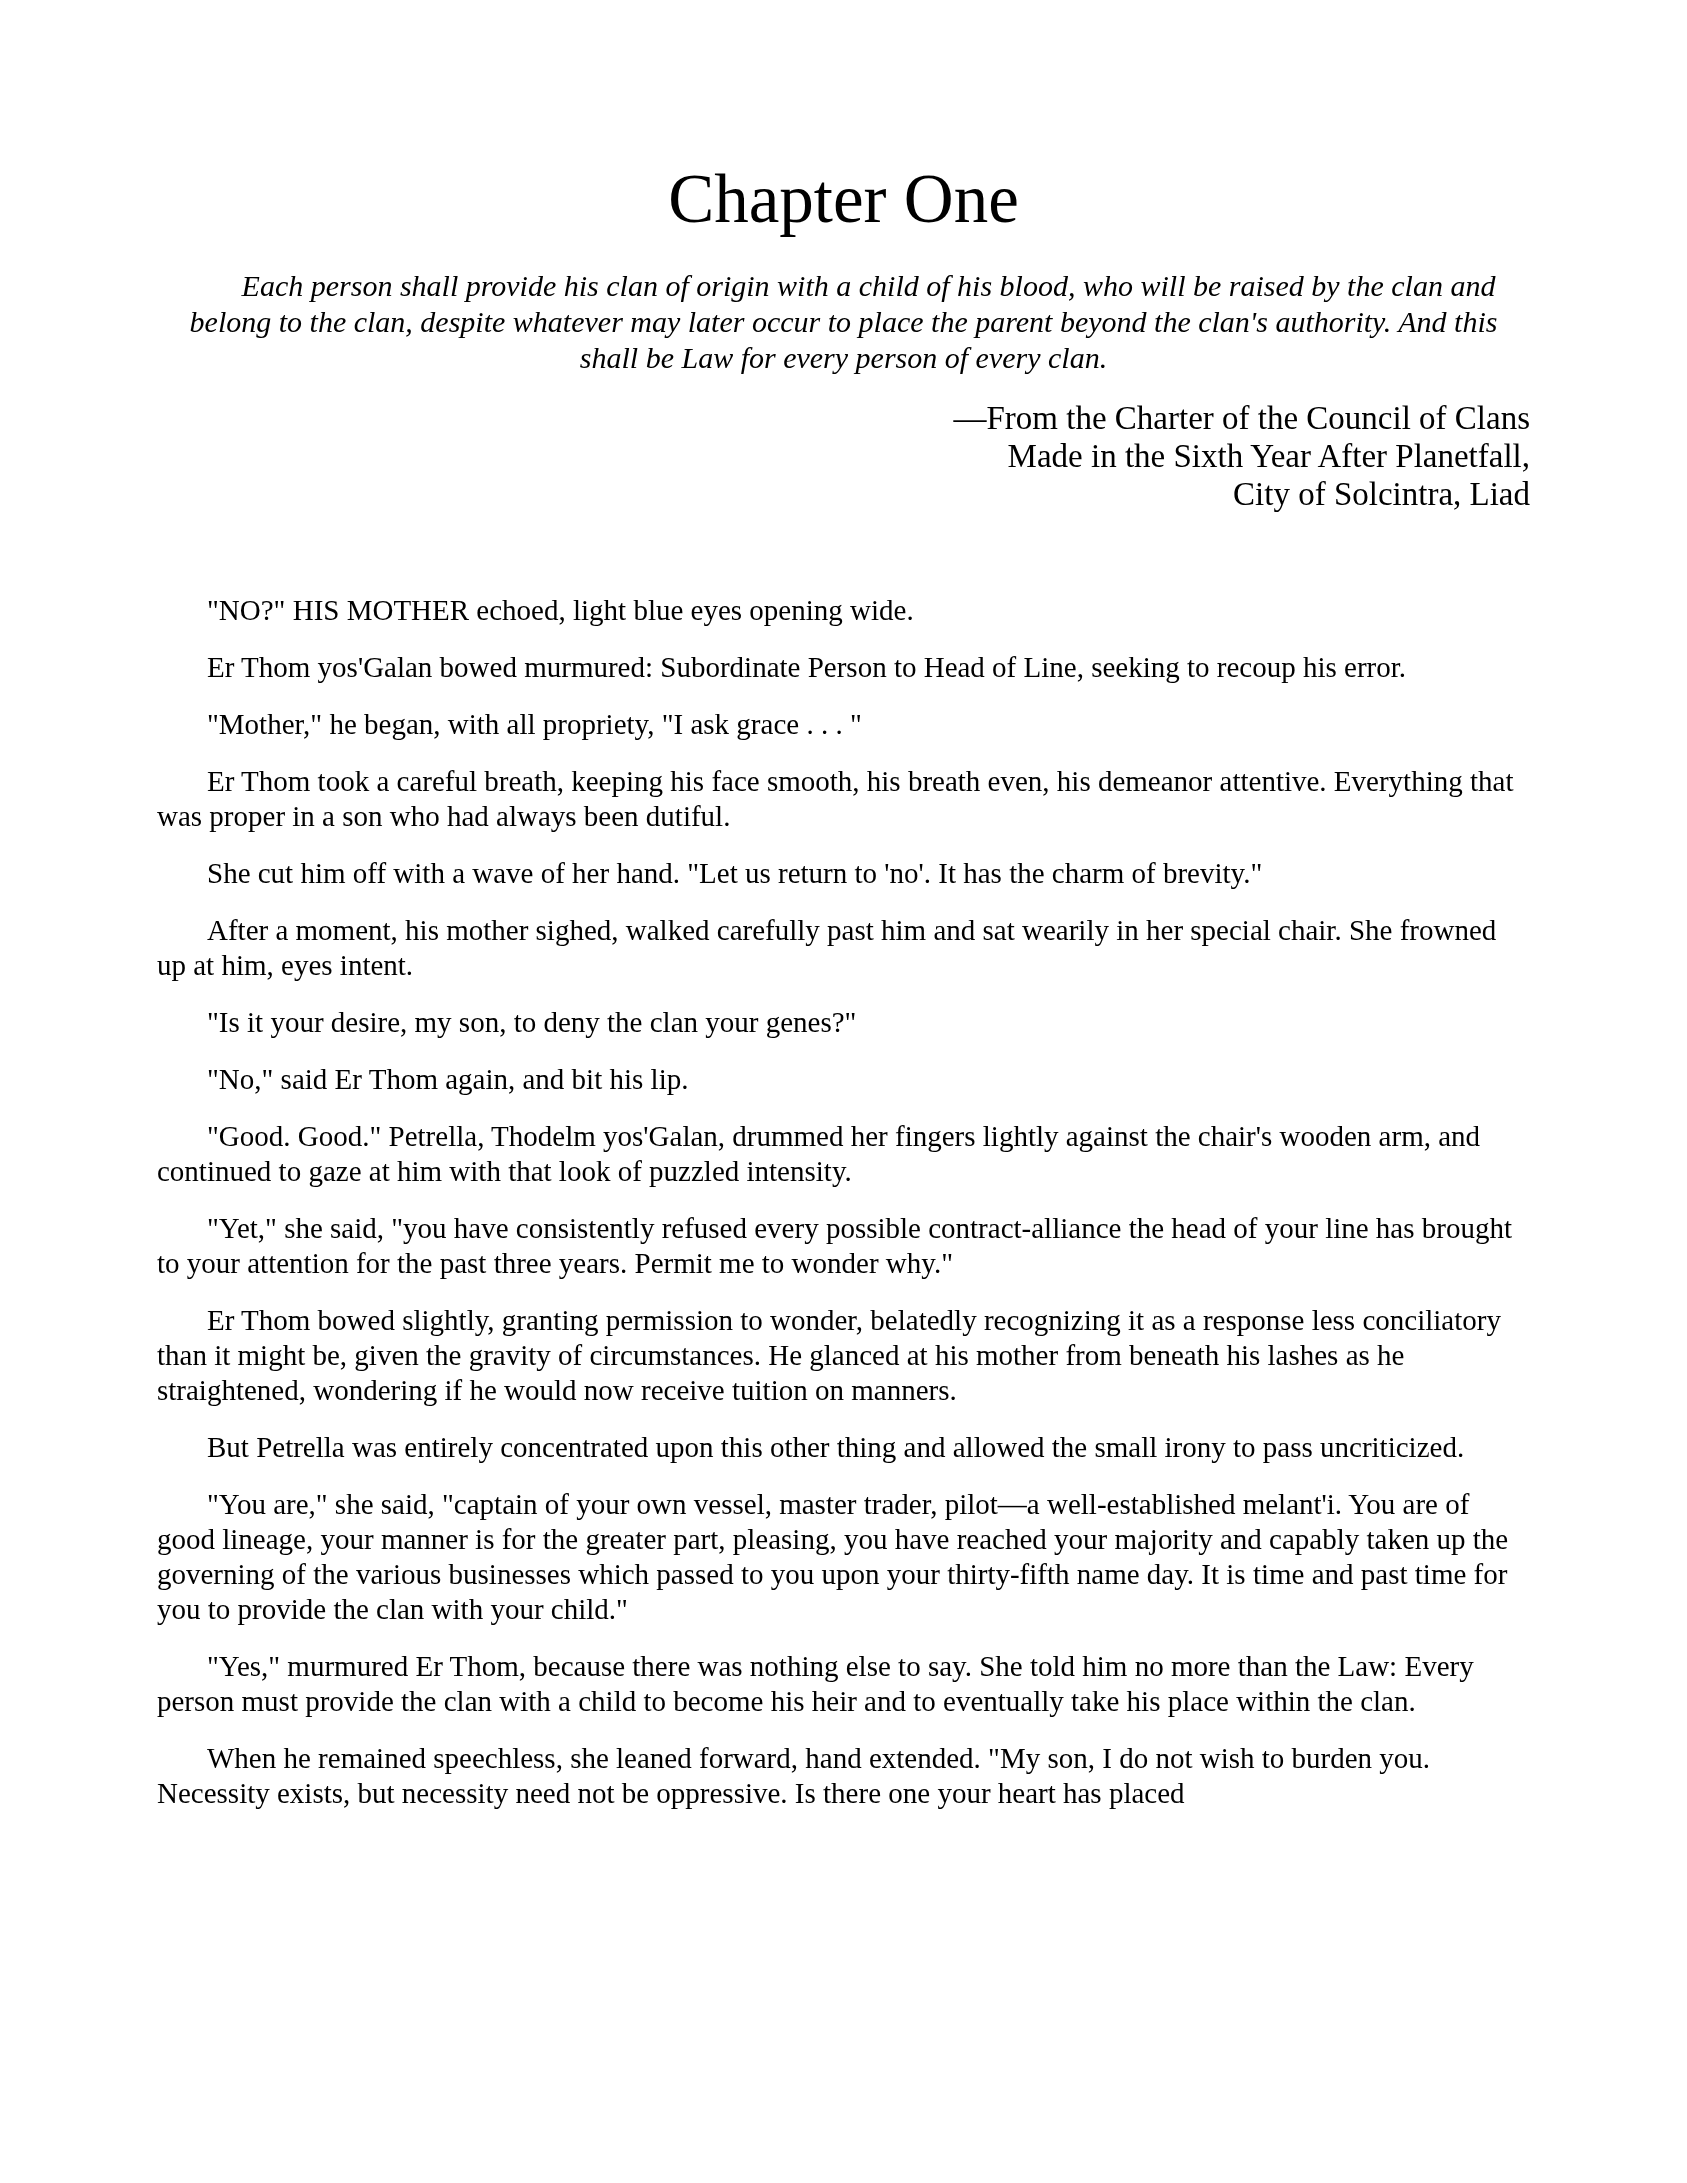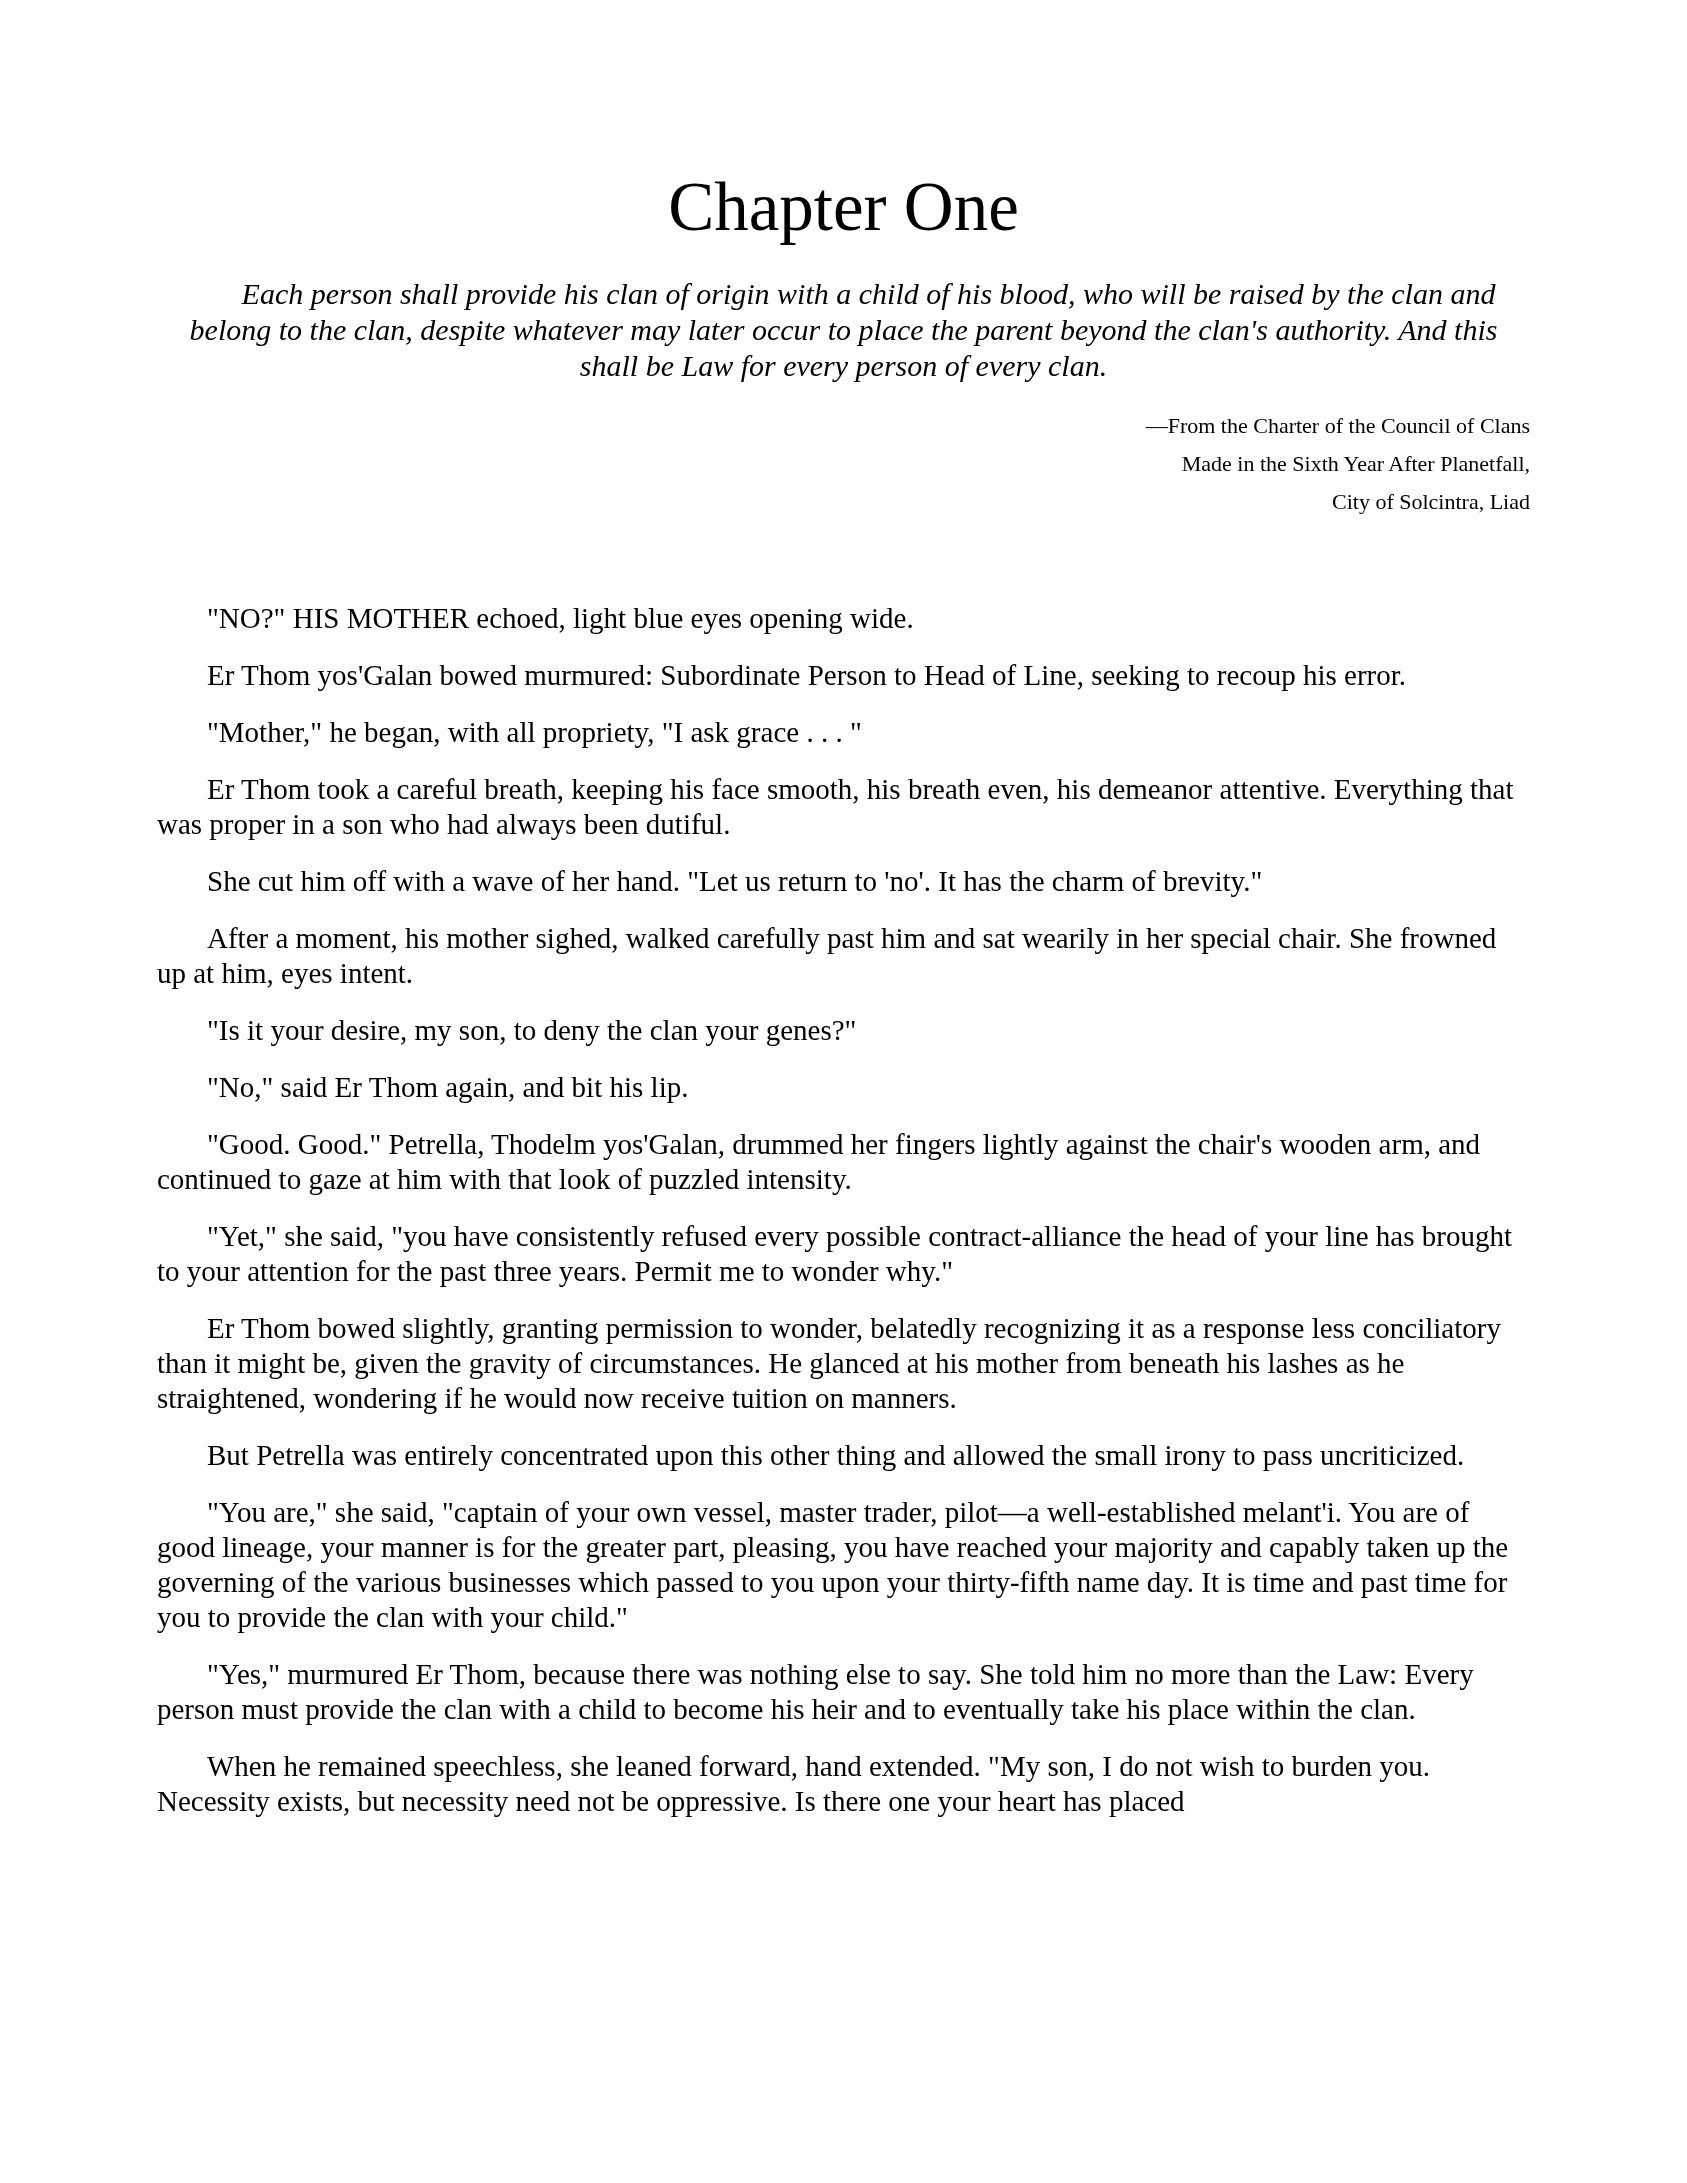--- a/index.html
+++ b/index.html
@@ -9,40 +9,40 @@
   }
   .page {
     position: relative;
     width: 1687px;
     height: 2111px;
     background: #ffffff;
     color: #000000;
     font-family: "Liberation Serif", "DejaVu Serif", serif;
     overflow: hidden;
     box-sizing: border-box;
-    padding: 16px 157px 0 157px;
+    padding: 8px 157px 0 157px;
   }
   .chapter-title {
     margin: 156px 0 0 0;
     text-align: center;
     font-size: 69px;
     line-height: 1.04;
     font-weight: normal;
   }
   .epigraph {
     margin: 32px 0 0 0;
     font-style: italic;
     font-size: 30px;
     line-height: 36px;
     text-align: center;
     text-indent: 50px;
   }
   .attribution {
     margin: 23px 0 0 0;
-    font-size: 22px;
+    font-size: 33px;
     line-height: 38px;
     text-align: right;
   }
   .body-text {
     margin: 80px 0 0 0;
     font-size: 29px;
     line-height: 35px;
     text-align: left;
   }
   .body-text p {

